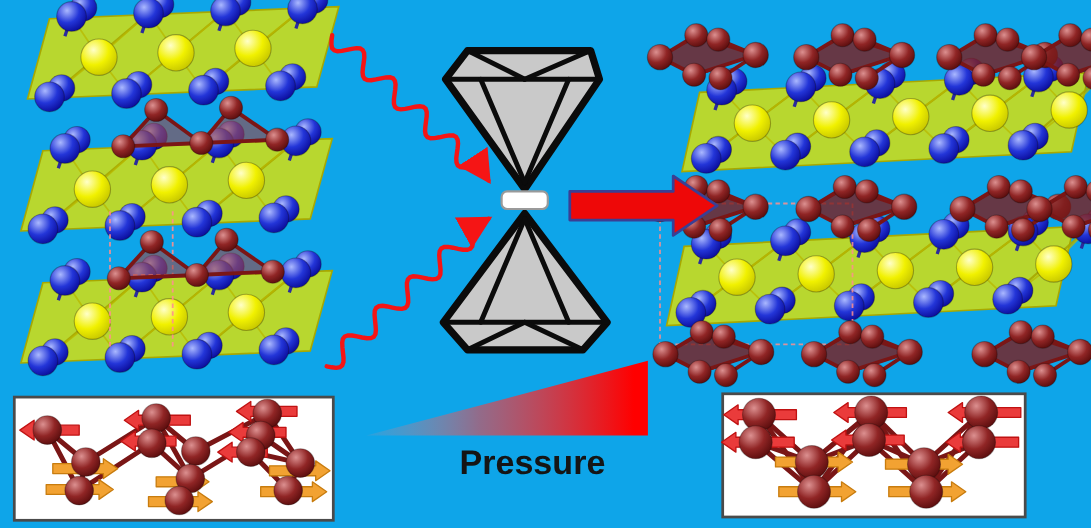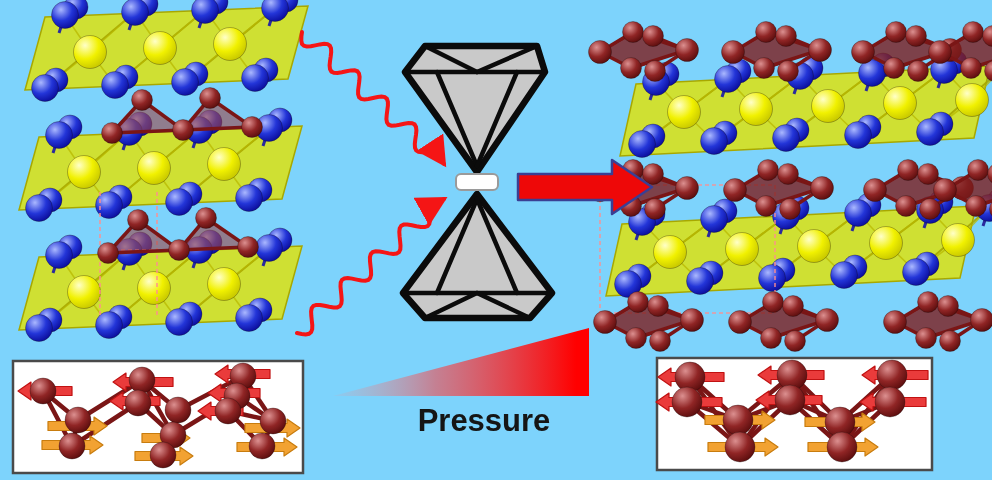--- a/index.html
+++ b/index.html
@@ -1,16 +1,16 @@
 <!DOCTYPE html>
 <html><head>
 <meta charset="utf-8">
 <style>
   html,body{margin:0;padding:0;background:#ffffff;}
-  .figure{position:relative;width:992px;height:480px;background:#7dd3fc;overflow:hidden;
+  .figure{position:relative;width:992px;height:480px;background:#0ea5e9;overflow:hidden;
           font-family:"Liberation Sans",sans-serif;}
   svg{display:block;}
   .pressure{font-family:"Liberation Sans",sans-serif;font-size:31px;font-weight:bold;fill:#151515;}
 </style>
 </head>
 <body>
 
 <div class="figure">
   <svg id="scene" width="992" height="480" viewBox="0 0 992 480">
     <defs id="defs">

